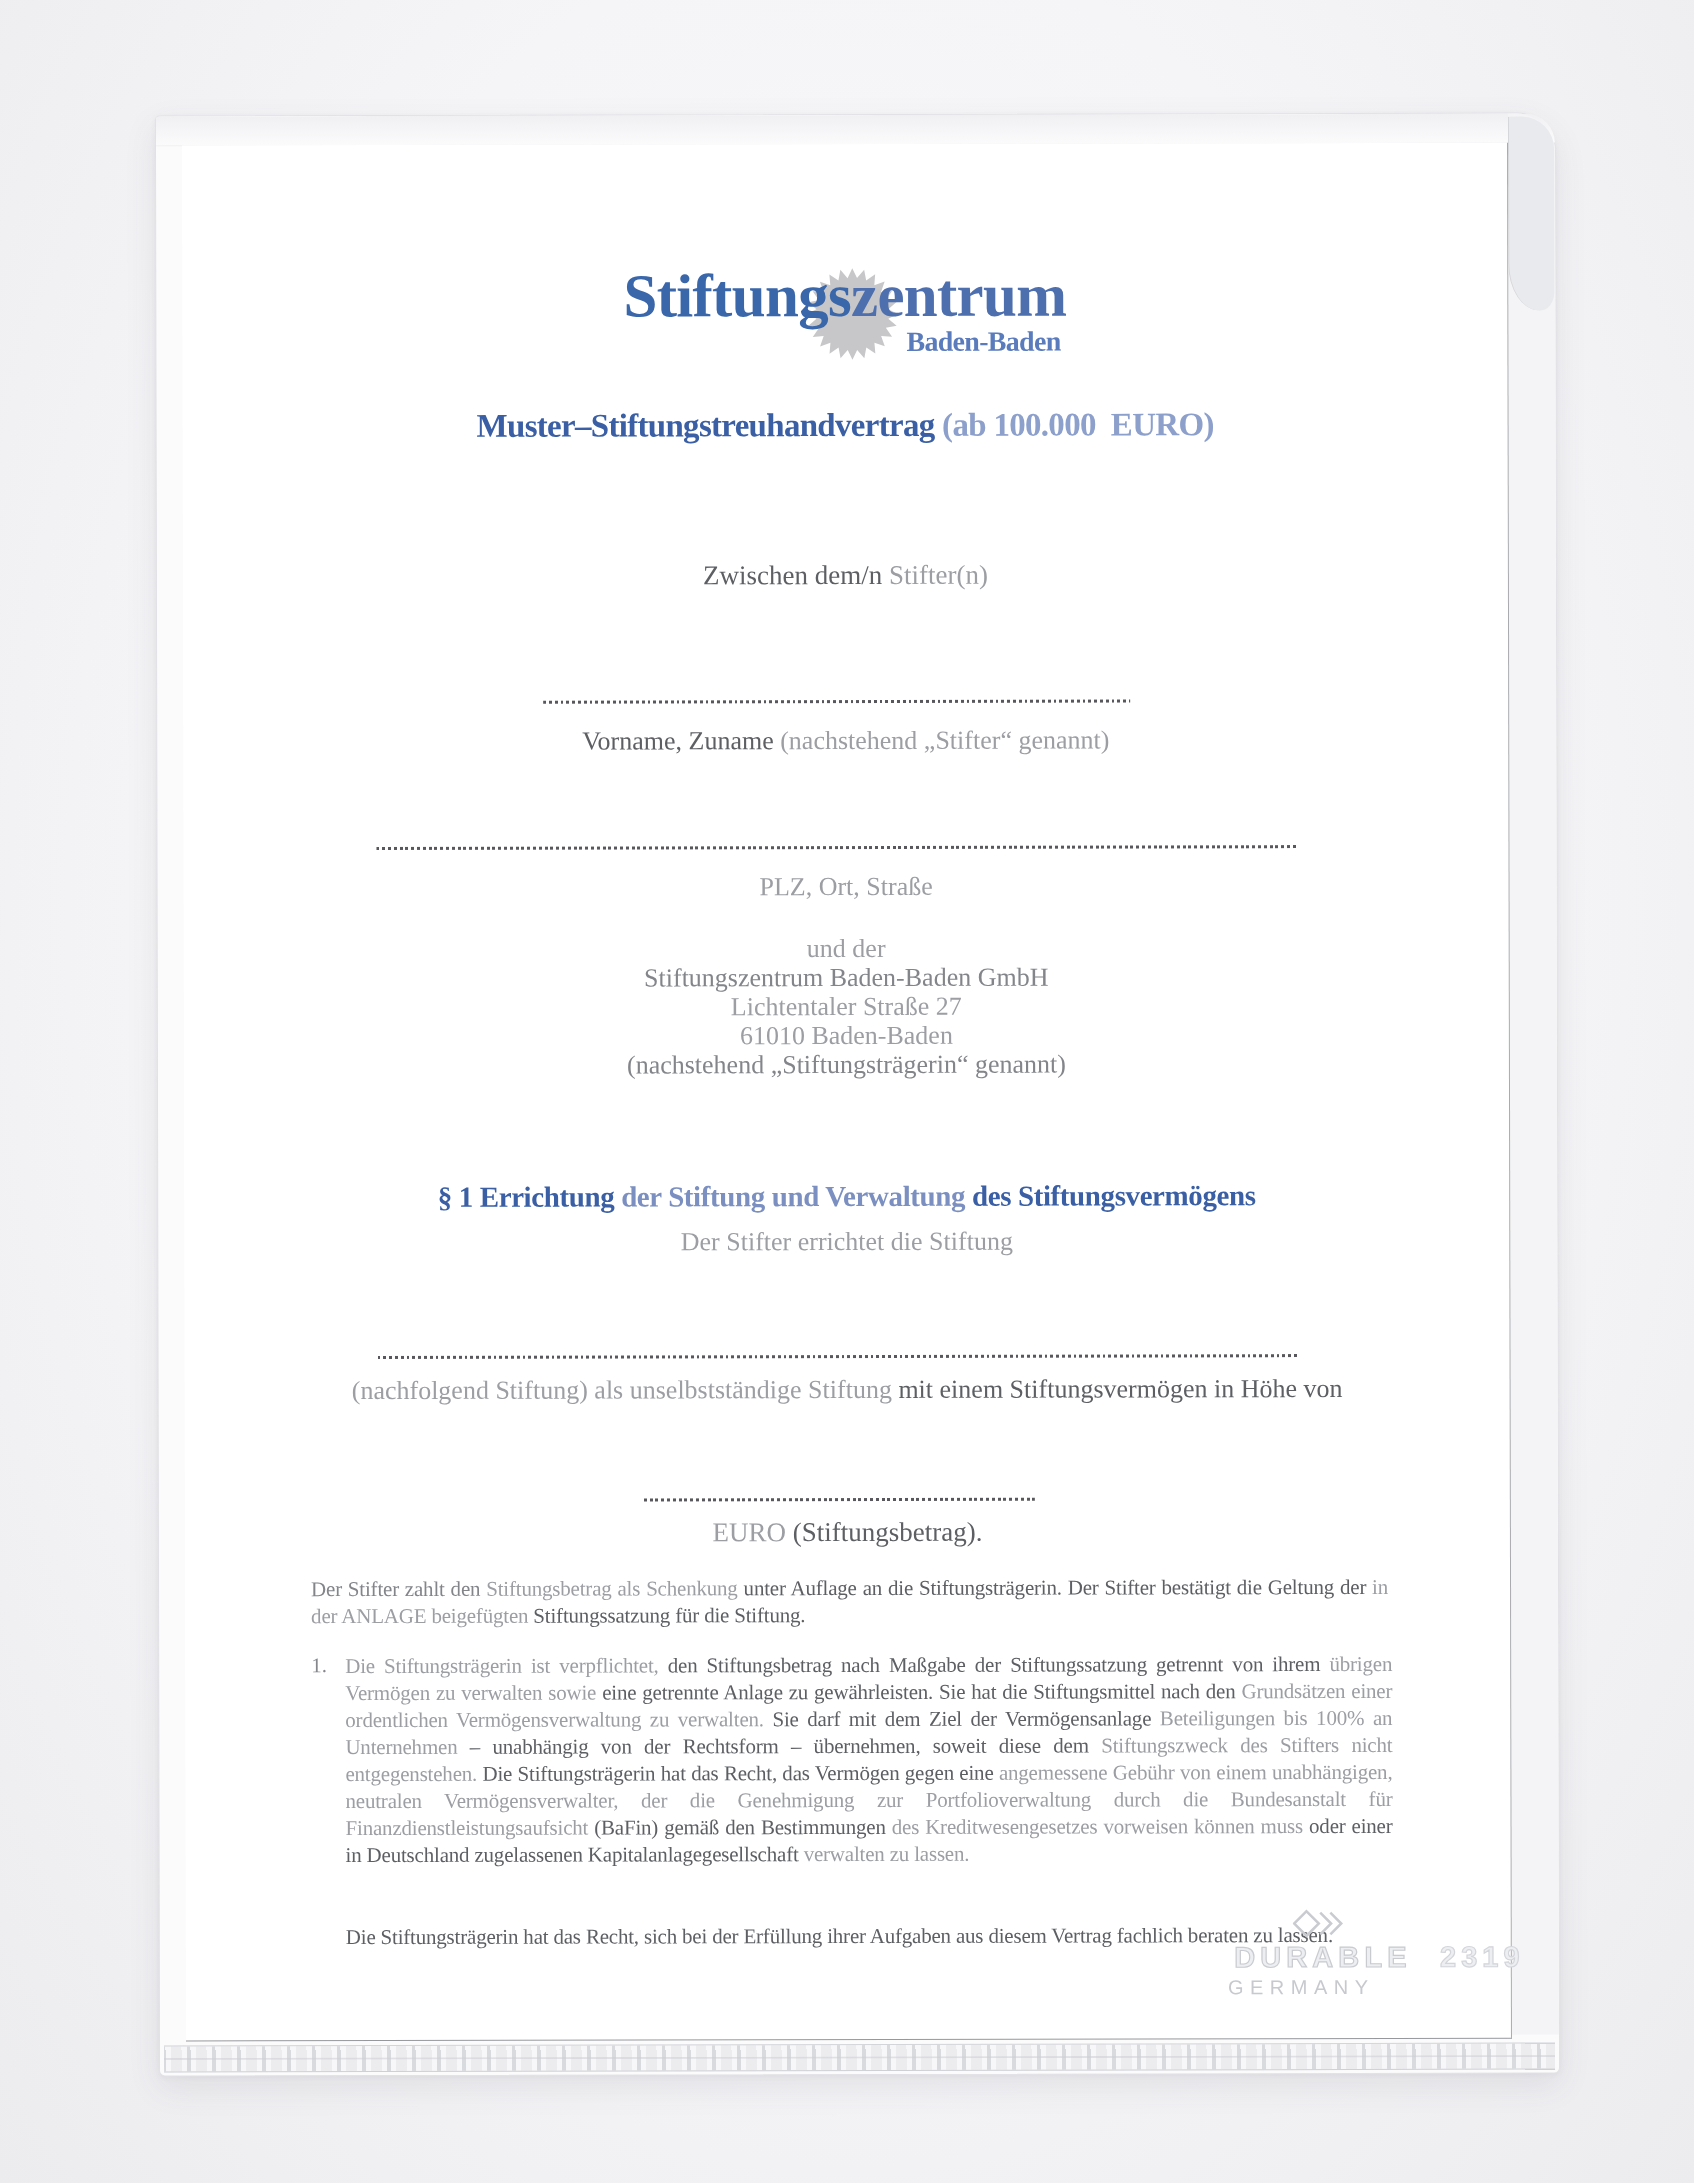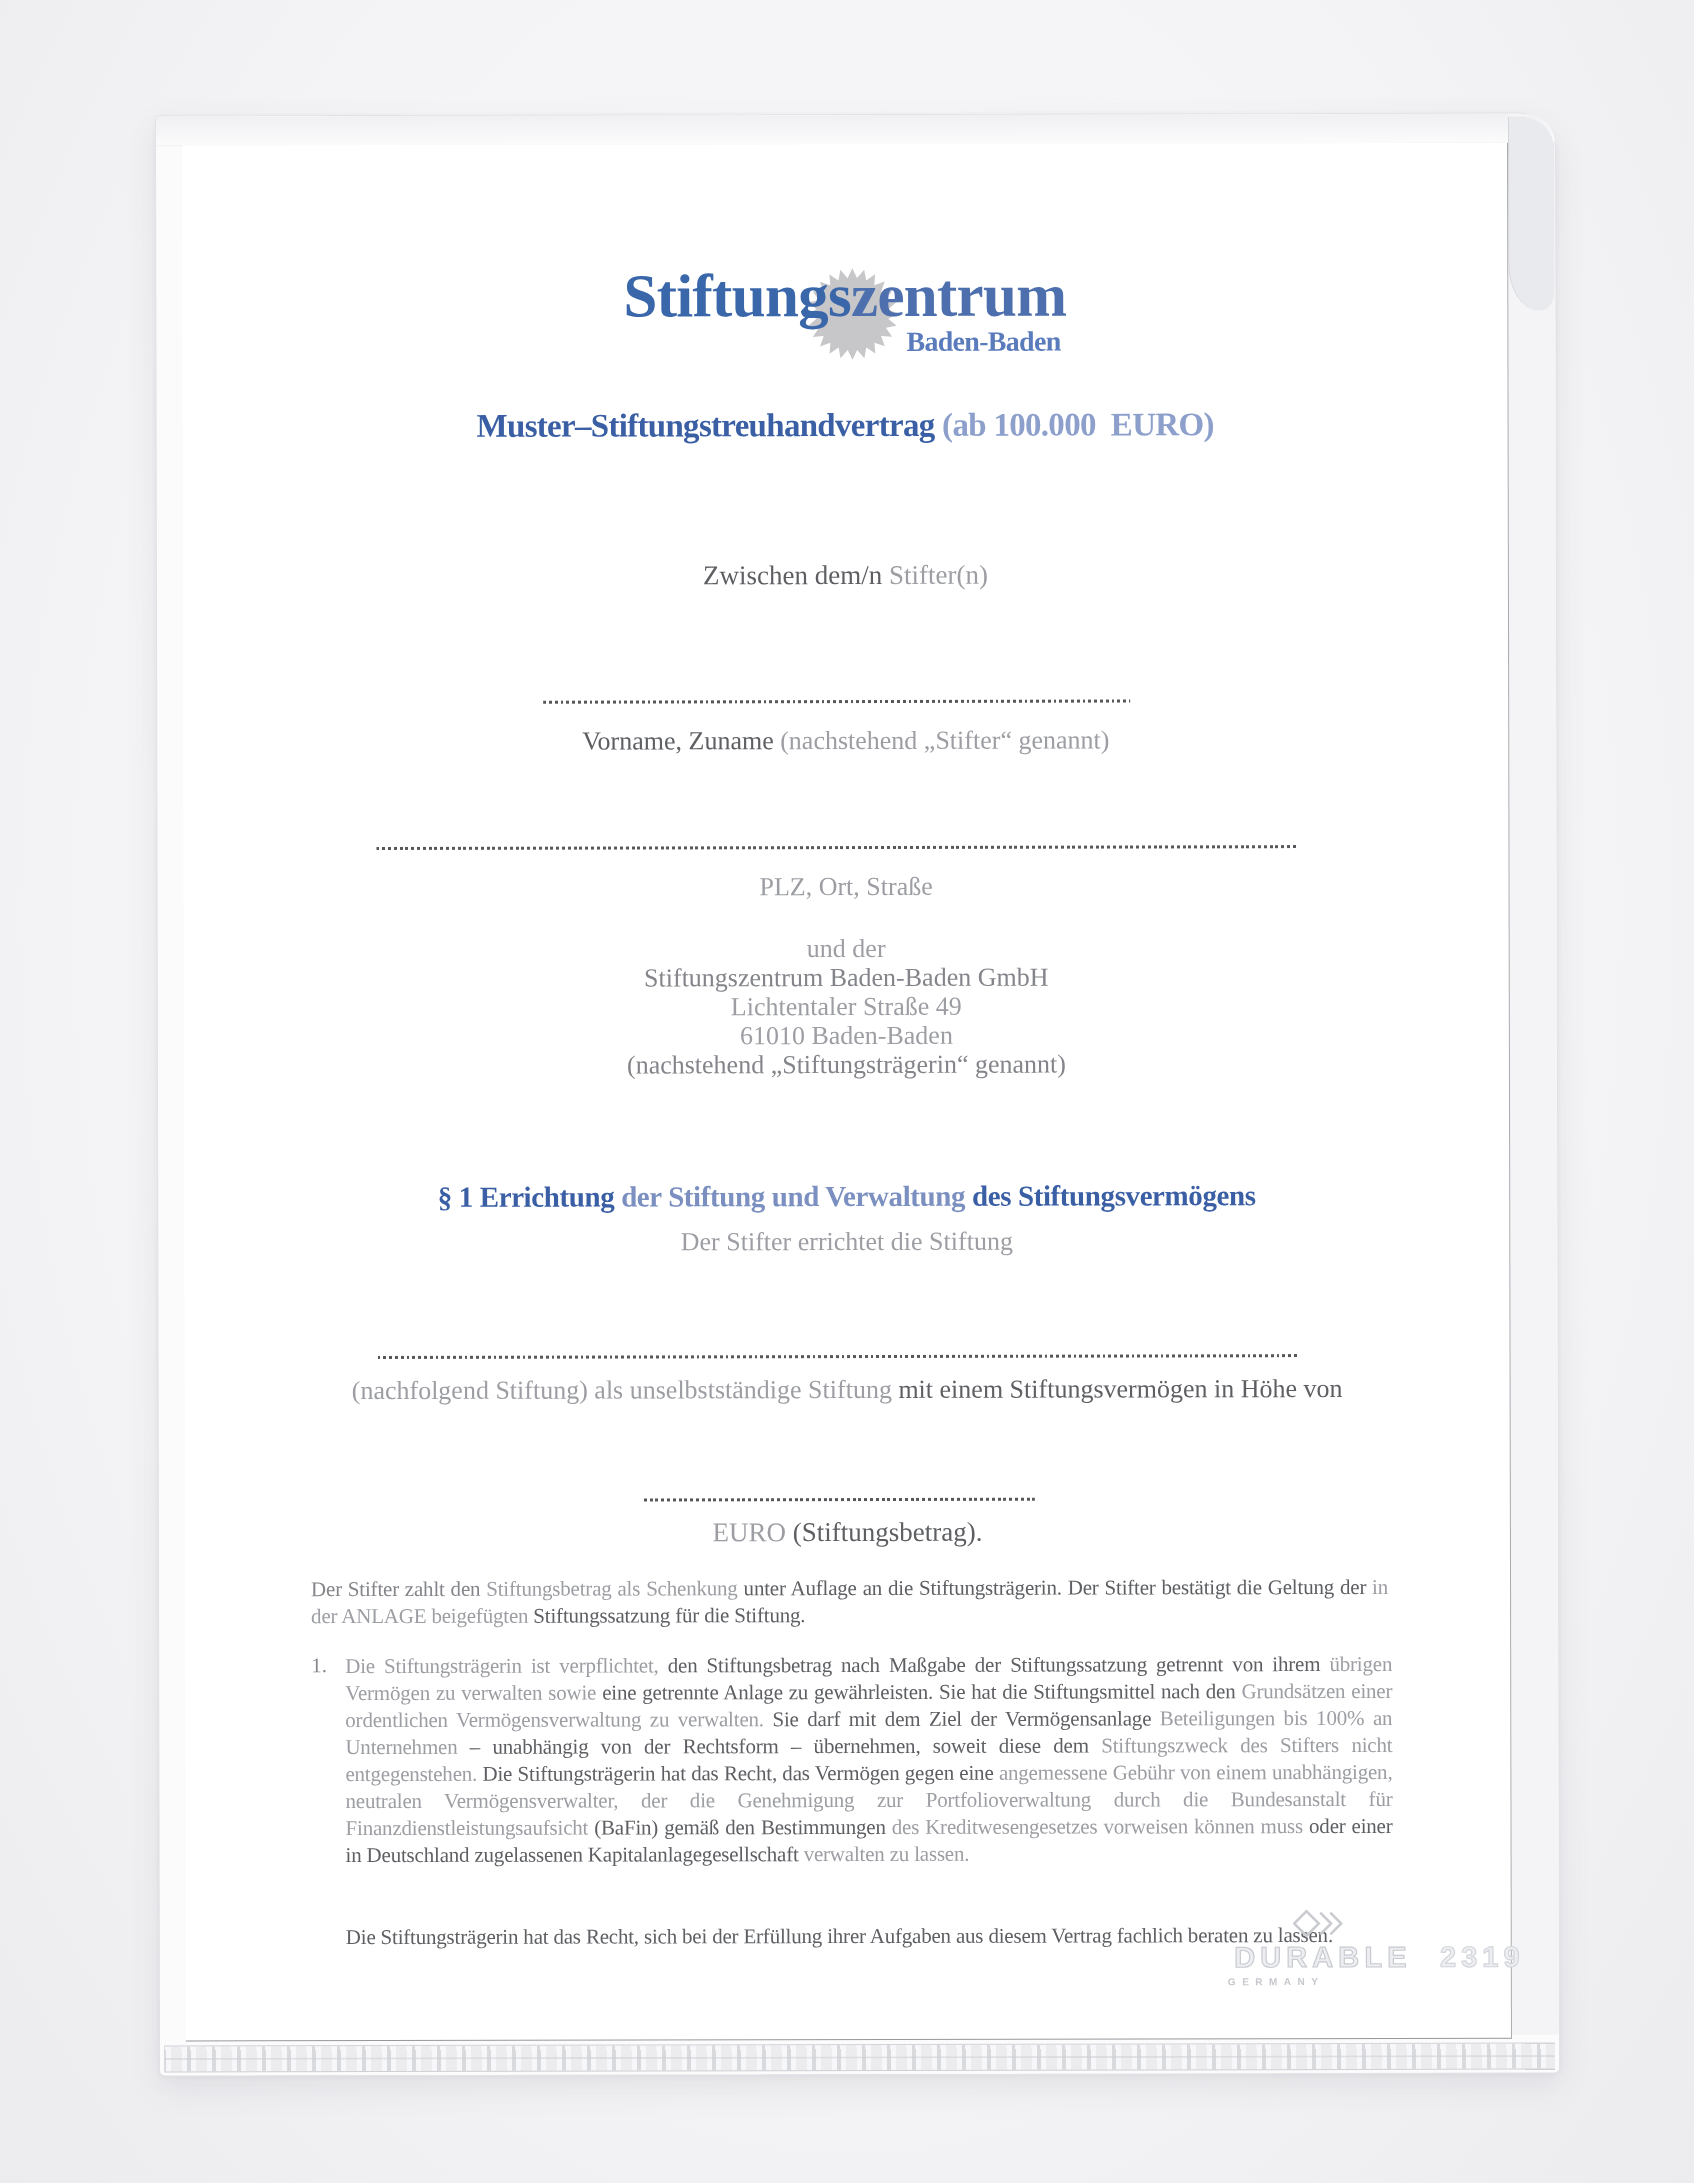--- a/index.html
+++ b/index.html
@@ -112,21 +112,21 @@
   .wm-row{margin-top:1.5px;white-space:nowrap;text-align:right;}
   .wm-brand,.wm-model{
     display:inline-block;
     font-size:29px;font-weight:bold;letter-spacing:5.1px;
     color:#eceef1;
     -webkit-text-stroke:1.2px #c9cbd0;
   }
   .wm-model{margin-left:25px;-webkit-text-stroke:1.2px #d3d5da;}
   .wm-country{
     margin-top:2.9px;margin-left:38px;
-    font-size:10px;font-weight:bold;letter-spacing:6.5px;color:#c7c9ce;
+    font-size:20px;font-weight:normal;letter-spacing:6.5px;color:#c7c9ce;
   }
 </style>
 </head>
 <body>
 
 <div class="photo">
   <div class="sleeve">
     <div class="sleeve-topband"></div>
     <div class="right-strip"></div>
     <div class="thumb-notch"></div>
@@ -149,21 +149,21 @@
 
       <div class="abs dotted dotted-1"></div>
       <div class="abs centered label-line label-name seg-center"><span class="tone-dark">Vorname, Zuname </span><span class="tone-light">(nachstehend „Stifter“ genannt)</span></div>
 
       <div class="abs dotted dotted-2"></div>
       <div class="abs centered label-line label-plz seg-center"><span class="tone-light">PLZ, Ort, Straße</span></div>
 
       <div class="abs centered party2">
         <div class="seg-center"><span class="tone-light">und der</span></div>
         <div class="seg-center"><span class="tone-mid">Stiftungszentrum Baden-Baden GmbH</span></div>
-        <div class="seg-center"><span class="tone-light">Lichtentaler Straße 49</span></div>
+        <div class="seg-center"><span class="tone-light">Lichtentaler Straße 27</span></div>
         <div class="seg-center"><span class="tone-light">61010 Baden-Baden</span></div>
         <div class="seg-center"><span class="tone-mid">(nachstehend „Stiftungsträgerin“ genannt)</span></div>
       </div>
 
       <div class="abs centered sec-heading seg-center"><span class="tone-blue-dark">§ 1 Errichtung </span><span class="tone-blue-mid">der Stiftung und Verwaltung </span><span class="tone-blue-dark">des Stiftungsvermögens</span></div>
       <div class="abs centered sec-subline seg-center"><span class="tone-light">Der Stifter errichtet die Stiftung</span></div>
 
       <div class="abs dotted dotted-3"></div>
       <div class="abs centered label-line label-foundation seg-center"><span class="tone-light">(nachfolgend Stiftung) als unselbstständige Stiftung </span><span class="tone-dark">mit einem Stiftungsvermögen in Höhe von</span></div>
 

